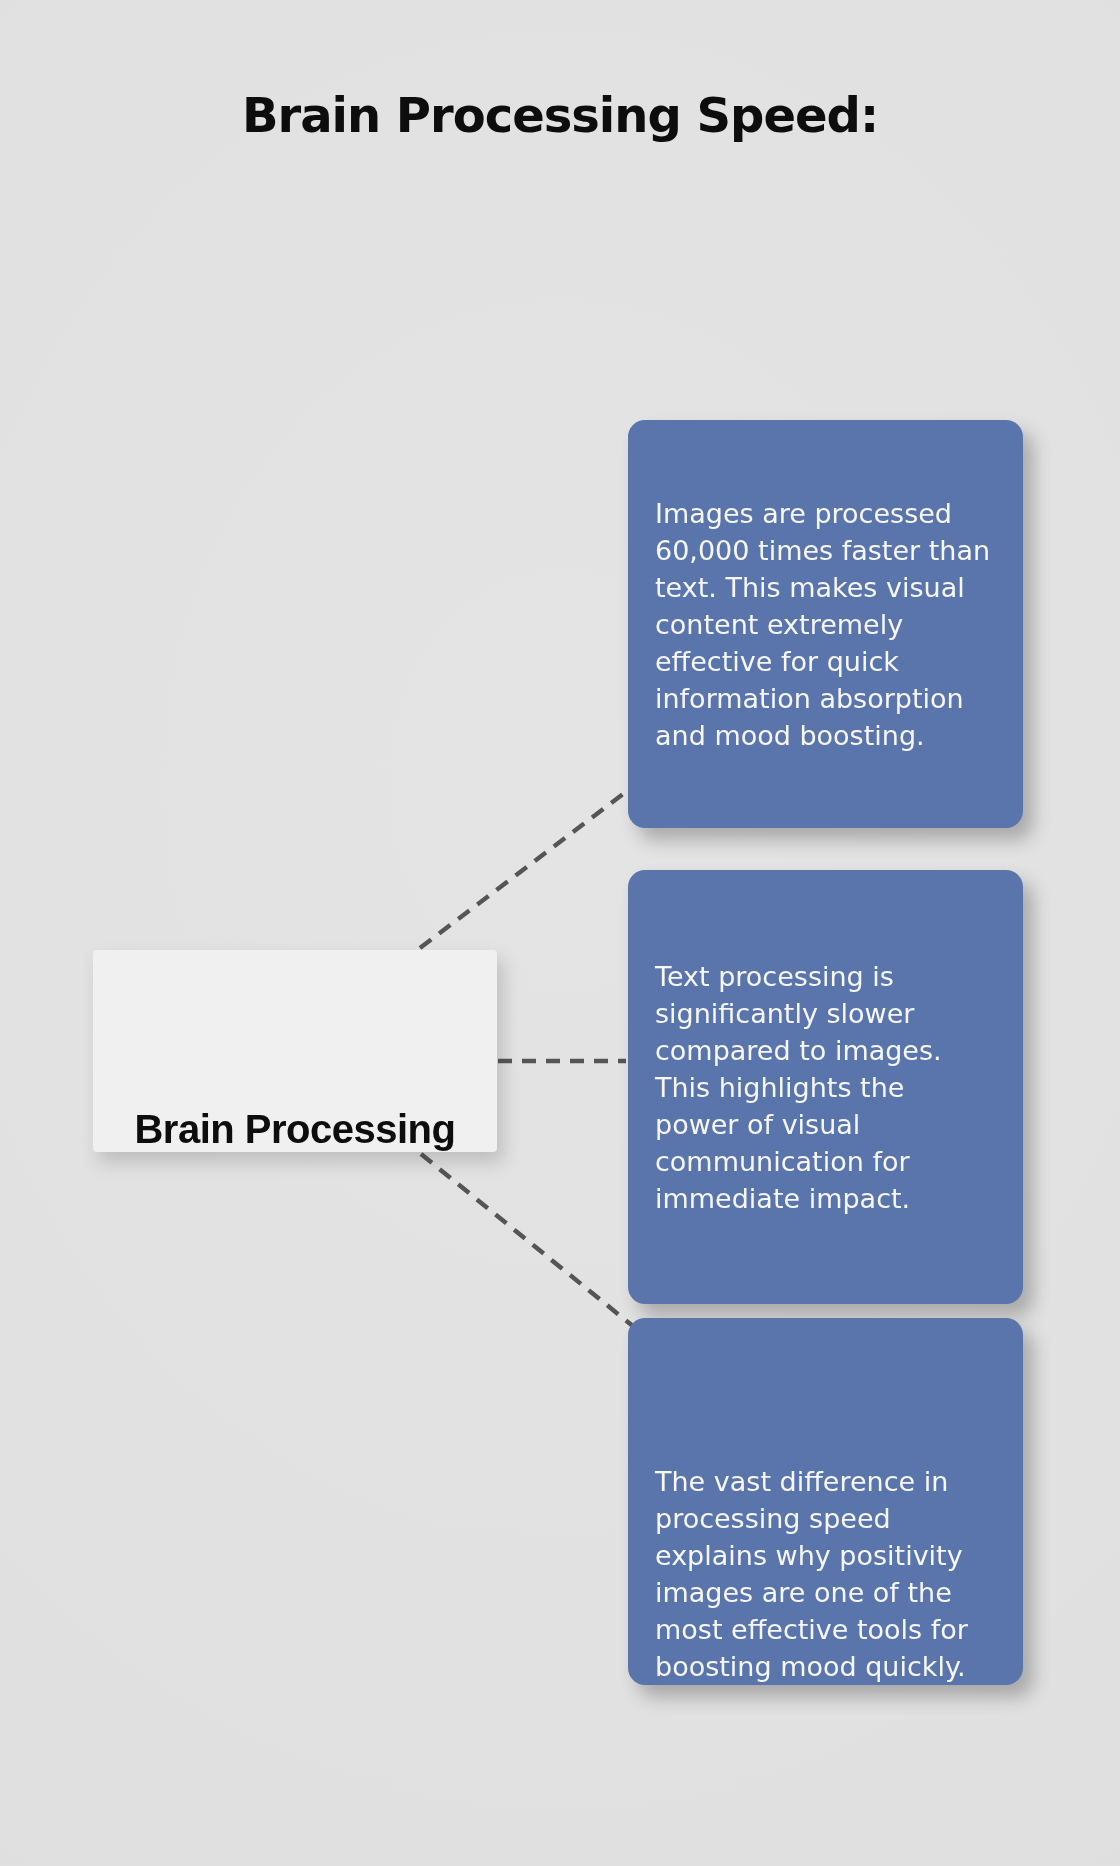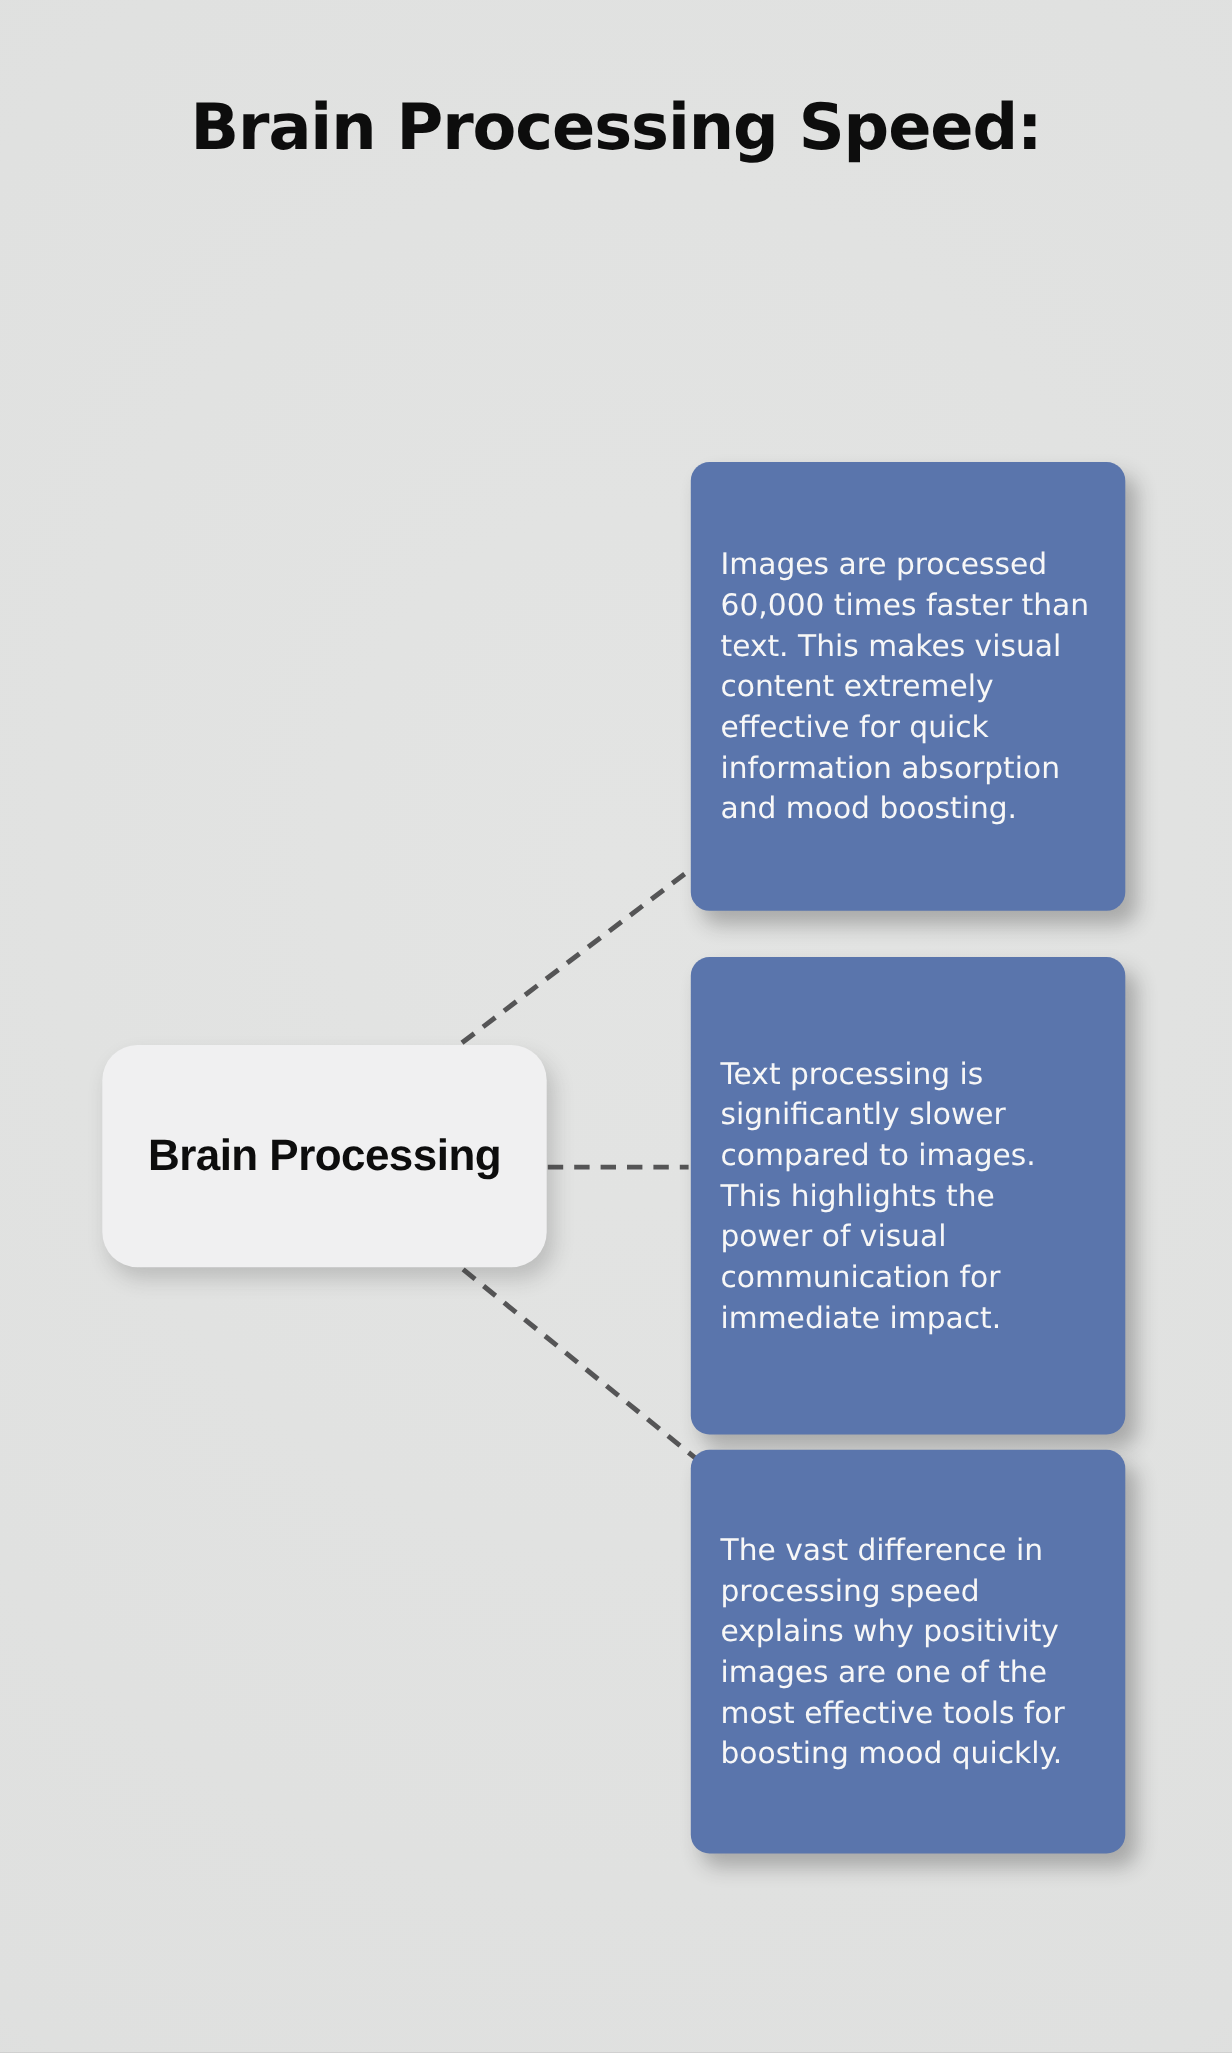--- a/index.html
+++ b/index.html
@@ -26,21 +26,21 @@
 
   .page-title {
     position: absolute;
     top: 70px;
     left: 0;
     width: 100%;
     text-align: center;
     color: var(--title-color);
     font-family: "DejaVu Sans", "Liberation Sans", sans-serif;
     font-weight: bold;
-    font-size: 58px;
+    font-size: 48px;
     line-height: 90px;
     letter-spacing: -1px;
   }
 
   .connectors {
     position: absolute;
     top: 0; left: 0;
     width: 1120px;
     height: 1866px;
     pointer-events: none;
@@ -52,24 +52,24 @@
     stroke-linecap: butt;
   }
 
   .root-node {
     position: absolute;
     left: 93px;
     top: 950px;
     width: 404px;
     height: 202px;
     background: var(--root-bg);
-    border-radius: 32px;
+    border-radius: 4px;
     box-shadow: 6px 10px 18px rgba(60,60,60,0.22);
     display: flex;
-    align-items: center;
+    align-items: flex-end;
     justify-content: center;
   }
   .root-node .root-label {
     color: var(--root-text);
     font-weight: bold;
     font-size: 40px;
     letter-spacing: -0.5px;
     white-space: nowrap;
   }
 
@@ -86,21 +86,21 @@
   }
   .branch-node p {
     color: var(--node-text);
     font-family: "DejaVu Sans", "Liberation Sans", sans-serif;
     font-size: 27px;
     line-height: 37px;
     font-weight: 400;
   }
   .node-1 { top: 420px;  height: 408px; }
   .node-2 { top: 870px;  height: 434px; }
-  .node-3 { top: 1318px; height: 367px; }
+  .node-3 { top: 1318px; height: 367px; align-items: flex-end; }
 </style>
 </head>
 <body>
 
 <div class="canvas">
 
   <h1 class="page-title">
     <div>Brain Processing Speed:</div>
   </h1>
 

